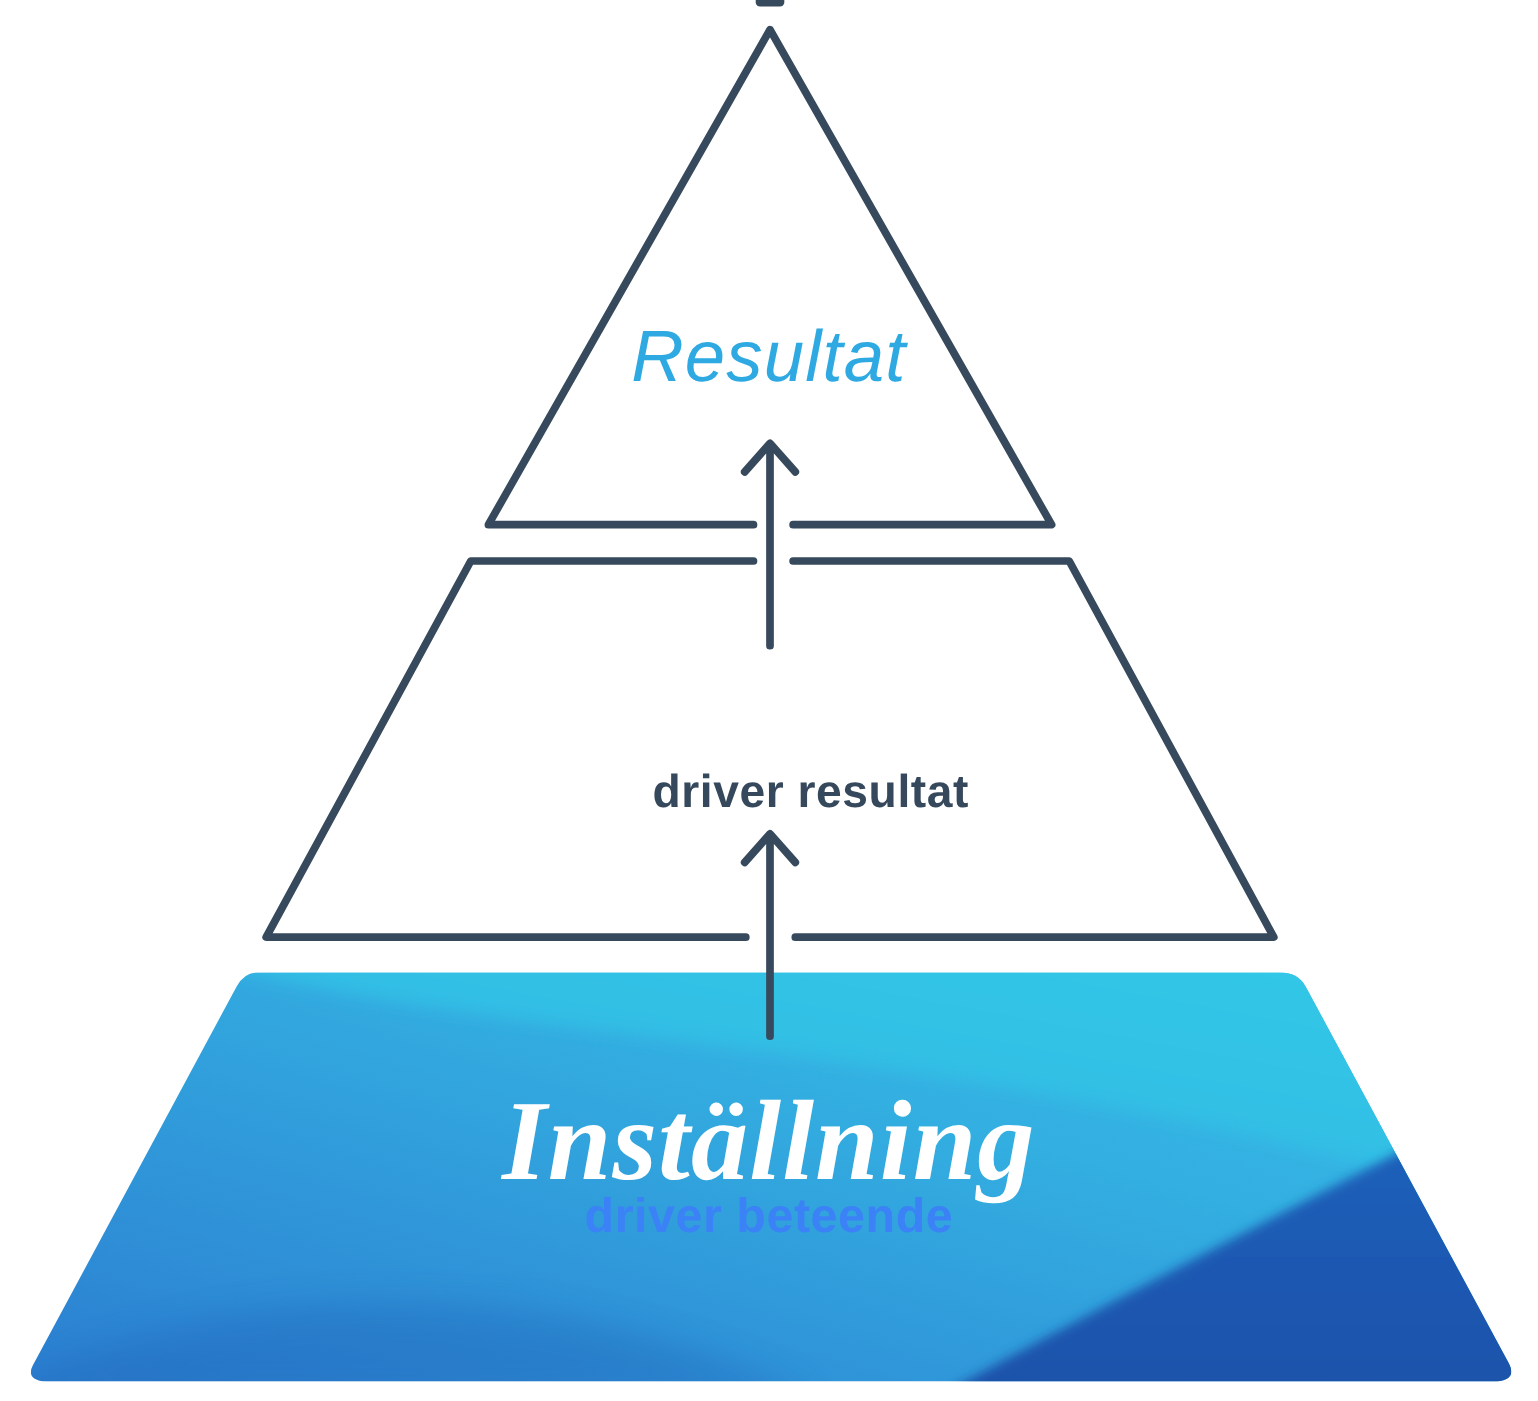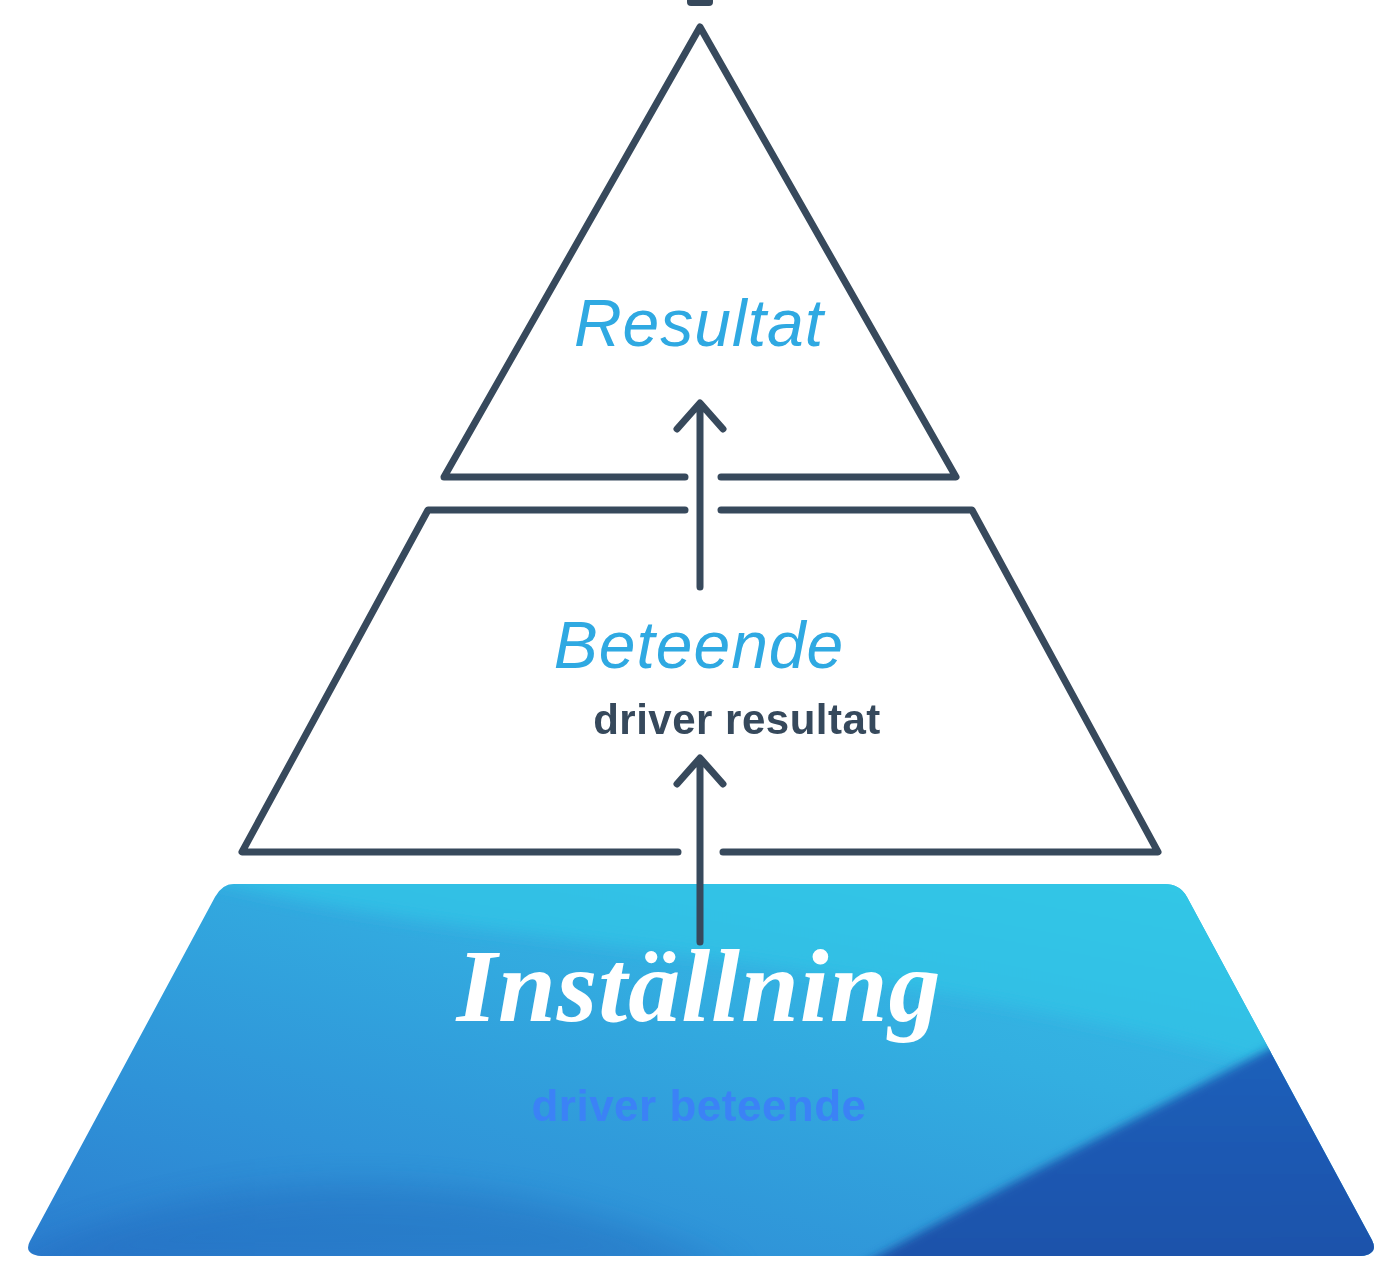--- a/index.html
+++ b/index.html
@@ -41,21 +41,21 @@
   .title-resultat  { top: 290px; }
   .title-beteende  { top: 612px; }
   .level-sub {
     font-weight: 700;
     font-size: 42px;
     letter-spacing: 0.5px;
     color: #36495C;
   }
   .sub-beteende { top: 699px; margin-left: 38px; }
   .title-installning {
-    top: 934px;
+    top: 986px;
     font-family: "Liberation Serif", serif;
     font-style: italic;
     font-weight: 600;
     font-size: 104px;
     letter-spacing: 1px;
     color: #FFFFFF;
   }
   .sub-installning {
     top: 1084px;
     font-weight: 700;
@@ -113,21 +113,20 @@
     <path d="M 685,510 L 428,510 L 242,852 L 678,852" fill="none" stroke="#37495C" stroke-width="7" stroke-linecap="round" stroke-linejoin="round"></path>
     <path d="M 721,510 L 972,510 L 1158,852 L 723,852" fill="none" stroke="#37495C" stroke-width="7" stroke-linecap="round" stroke-linejoin="round"></path>
 
     <path d="M 700,587 L 700,410 M 677,429 L 700,403 L 723,429" fill="none" stroke="#37495C" stroke-width="7" stroke-linecap="round" stroke-linejoin="round"></path>
 
     <path d="M 700,942 L 700,765 M 677,784 L 700,758 L 723,784" fill="none" stroke="#37495C" stroke-width="7" stroke-linecap="round" stroke-linejoin="round"></path>
   </svg>
 
   <div class="txt level-title title-resultat">Resultat</div>
 
-  <div class="txt level-title title-beteende">Beteende</div>
 
   <div class="txt level-sub sub-beteende">driver resultat</div>
 
   <div class="txt title-installning">Inställning</div>
 
   <div class="txt sub-installning">driver beteende</div>
 
 </div>
 
 </body></html>

